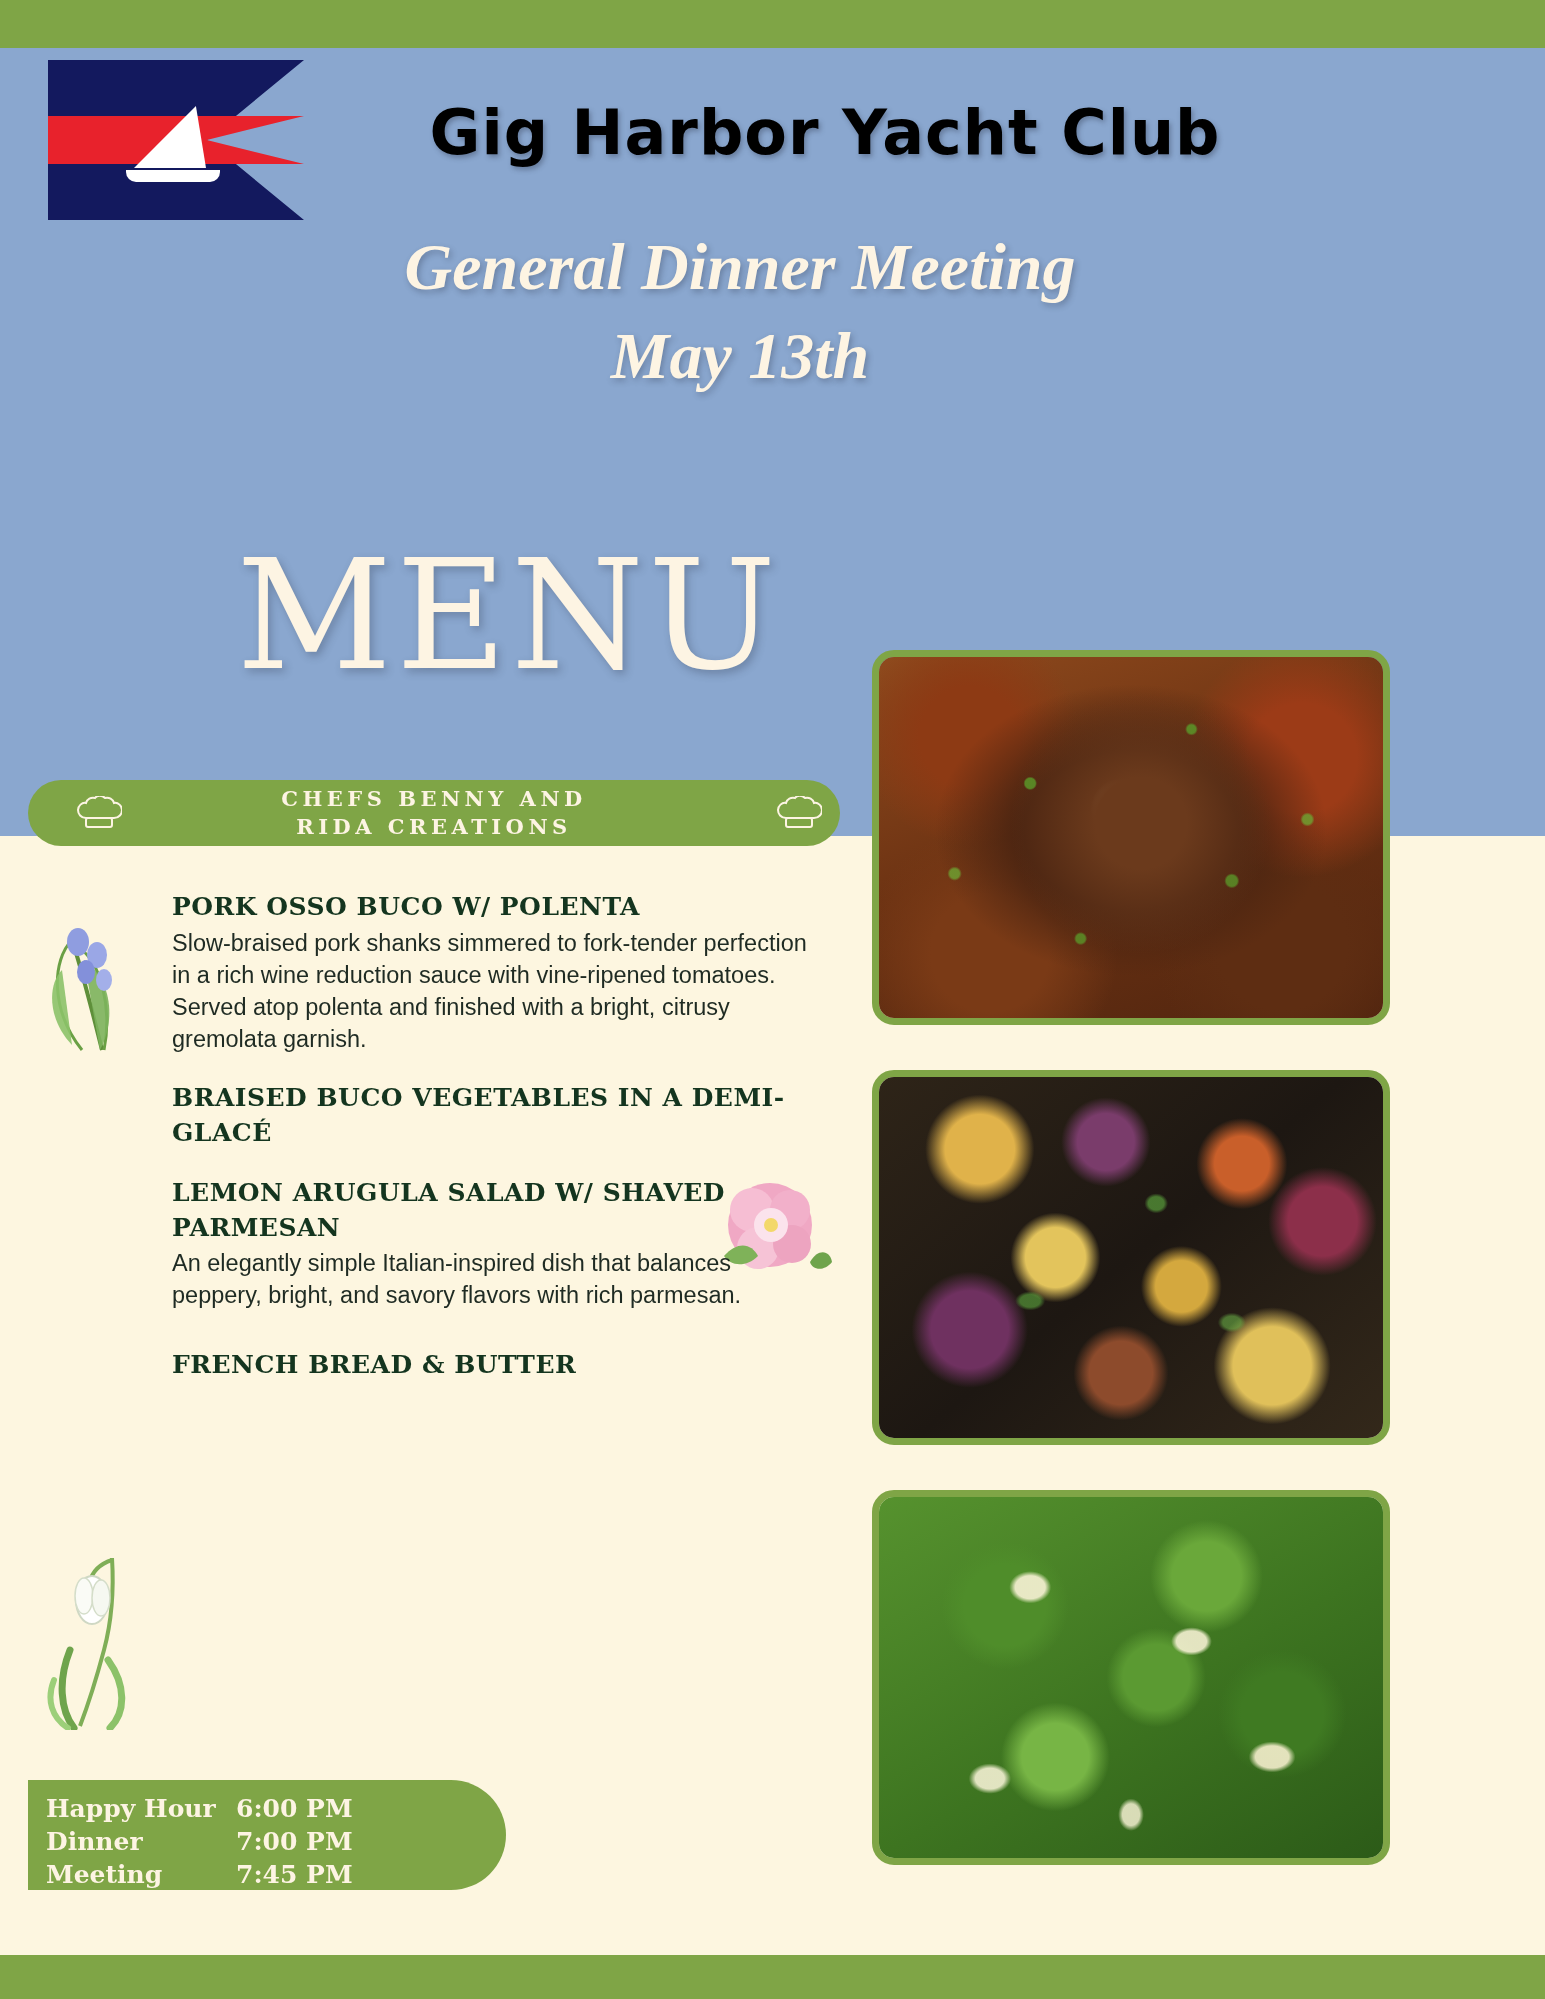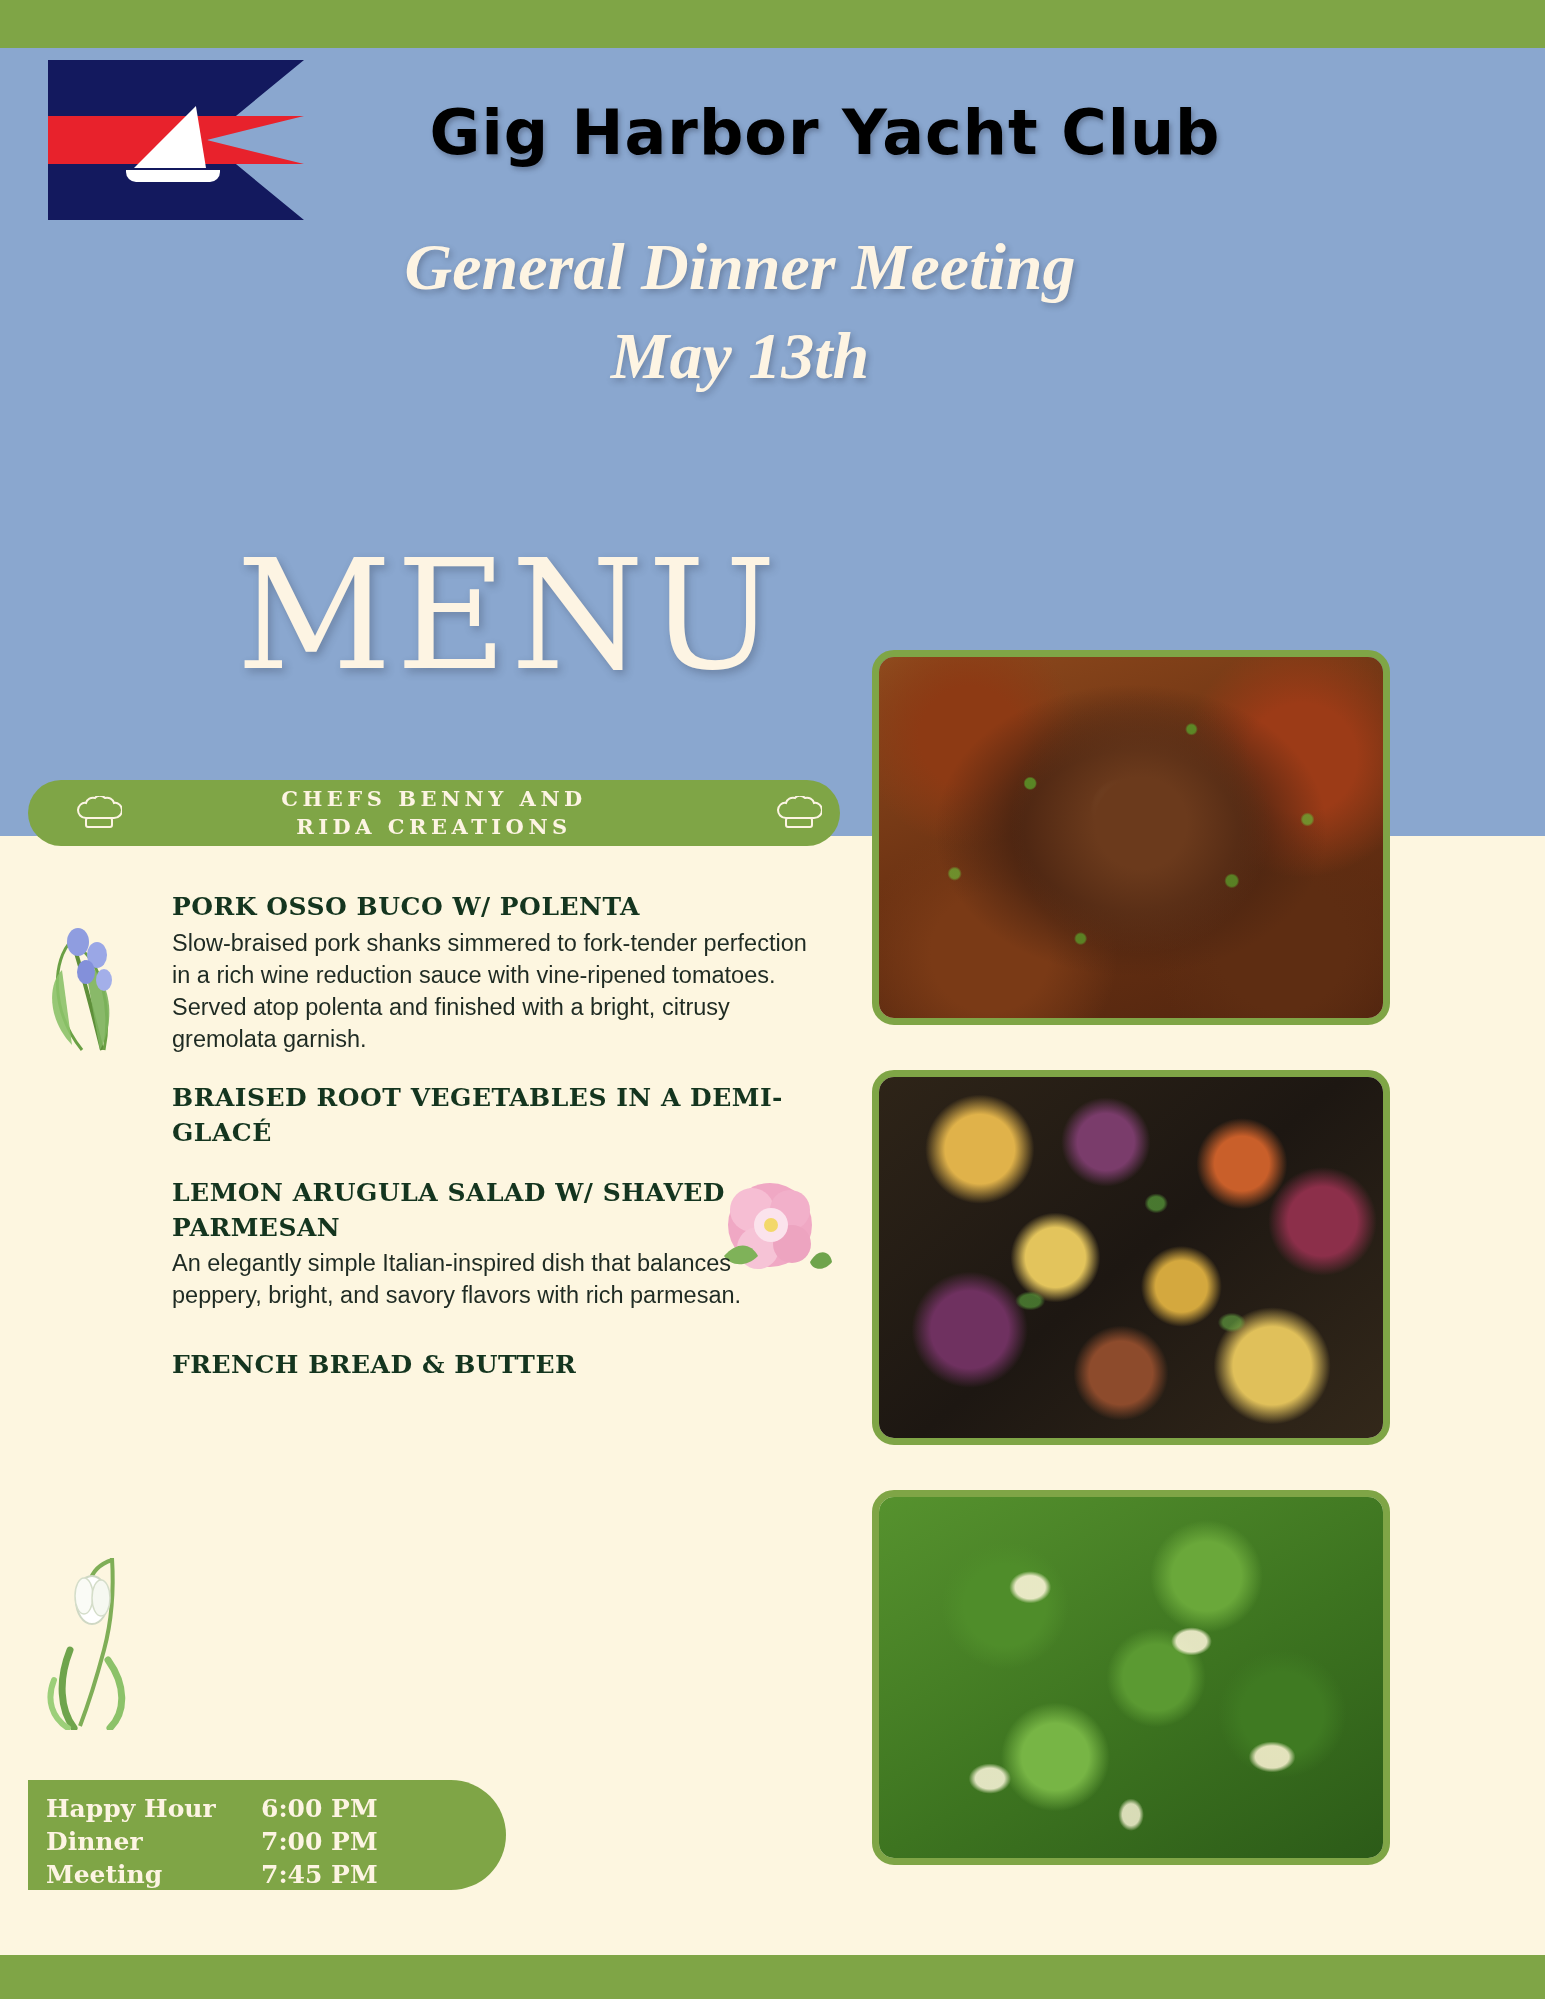--- a/index.html
+++ b/index.html
@@ -268,21 +268,21 @@
   }
   .schedule-row {
     display: flex;
     font-family: "DejaVu Serif", serif;
     font-weight: bold;
     font-size: 25px;
     line-height: 1.32;
     color: #fdf4e3;
   }
   .schedule-row .label { width: 190px; }
-  .schedule-row .time { width: 150px; margin-left: 25px; }
+  .schedule-row .time { width: 150px; }
 </style>
 </head>
 <body>
 
 <div class="poster">
 
   <div class="band-top"></div>
 
   <div class="blue-panel"></div>
 
@@ -361,21 +361,21 @@
       <path d="M14 150 C 6 170, 12 188, 28 198" stroke="#9ccf79" stroke-width="6" fill="none" stroke-linecap="round"></path>
     </svg>
   </div>
 
   <div class="menu-list">
     <div class="menu-item">
       <div class="item-name">PORK OSSO BUCO W/ POLENTA</div>
       <div class="item-desc">Slow-braised pork shanks simmered to fork-tender perfection in a rich wine reduction sauce with vine-ripened tomatoes. Served atop polenta and finished with a bright, citrusy gremolata garnish.</div>
     </div>
     <div class="menu-item">
-      <div class="item-name">BRAISED ROOT VEGETABLES IN A DEMI-GLACÉ</div>
+      <div class="item-name">BRAISED BUCO VEGETABLES IN A DEMI-GLACÉ</div>
     </div>
     <div class="menu-item">
       <div class="item-name">LEMON ARUGULA SALAD W/ SHAVED PARMESAN</div>
       <div class="item-desc">An elegantly simple Italian-inspired dish that balances peppery, bright, and savory flavors with rich parmesan.</div>
     </div>
     <div class="menu-item last">
       <div class="item-name">FRENCH BREAD &amp; BUTTER</div>
     </div>
   </div>
 

